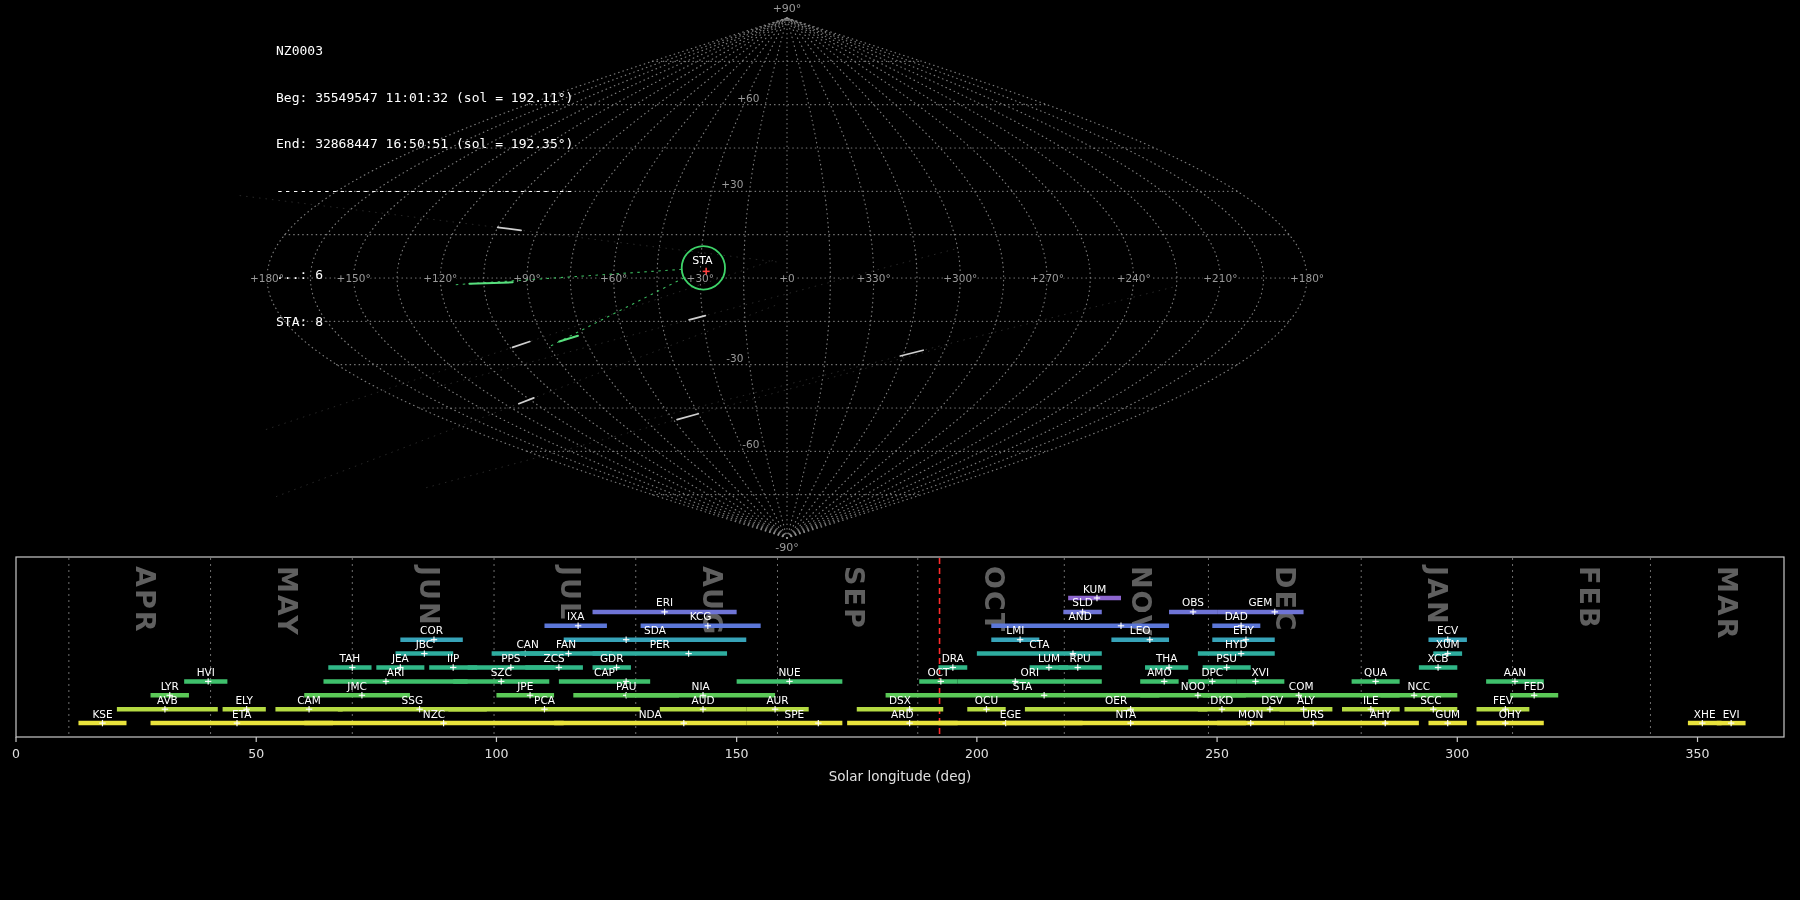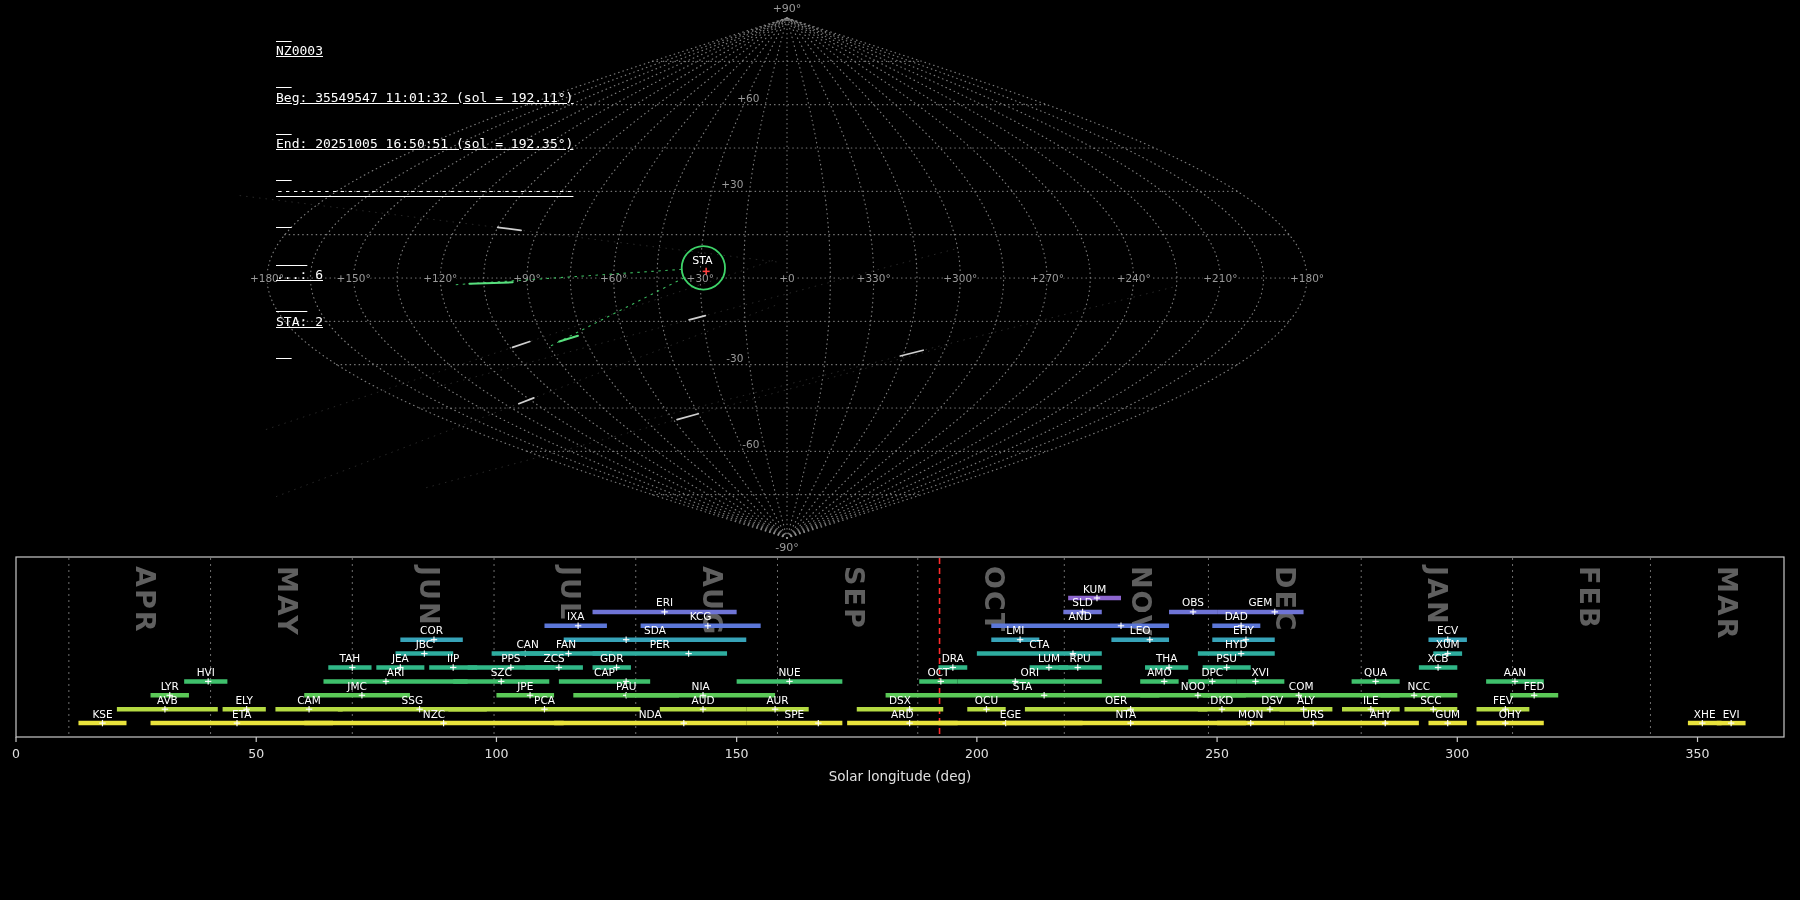--- a/index.html
+++ b/index.html
@@ -1,20 +1,20 @@
 <!DOCTYPE html>
 <html><head>
 <meta charset="utf-8">
 <title>Radiant map and shower activity</title>
 <style>
   html,body{margin:0;padding:0;background:#000;width:1800px;height:900px;overflow:hidden;position:relative;}
   #header-block{
     position:absolute;left:276px;top:12px;color:#fff;
     font:13px/15.5px "DejaVu Sans Mono","Liberation Mono",monospace;
-    white-space:pre;z-index:5;text-decoration:underline;
+    white-space:pre;z-index:5;
   }
   .hdr-counts{margin-top:7px;}
   #plot-svg{position:absolute;left:0;top:0;}
   #plot-svg text{font-family:"DejaVu Sans","Liberation Sans",sans-serif;}
 </style>
 </head>
 <body>
 
 <svg id="plot-svg" width="1800" height="900" viewBox="0 0 1800 900">
     <g>
@@ -673,19 +673,19 @@
         <line x1="1697.5217391304348" y1="737" x2="1697.5217391304348" y2="742" stroke="#c8c8c8" stroke-width="1.2"></line>
         <text x="1697.5217391304348" y="758" font-size="12.5" fill="#e0e0e0" text-anchor="middle">350</text>
         <text x="900" y="781" font-size="13.5" fill="#e0e0e0" text-anchor="middle">Solar longitude (deg)</text>
       </g>
     </g>
   </svg>
 
 <div id="header-block">
   <div>NZ0003</div>
   <div>Beg: 35549547 11:01:32 (sol = 192.11°)</div>
-  <div>End: 20251005 16:50:51 (sol = 192.35°)</div>
+  <div>End: 32868447 16:50:51 (sol = 192.35°)</div>
   <div>--------------------------------------</div>
   <div class="hdr-counts">
     <div>...: 6</div>
-    <div>STA: 2</div>
+    <div>STA: 8</div>
   </div>
 </div>
 
 </body></html>

